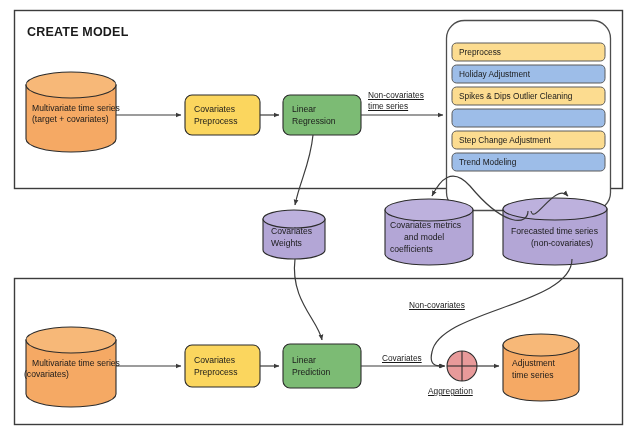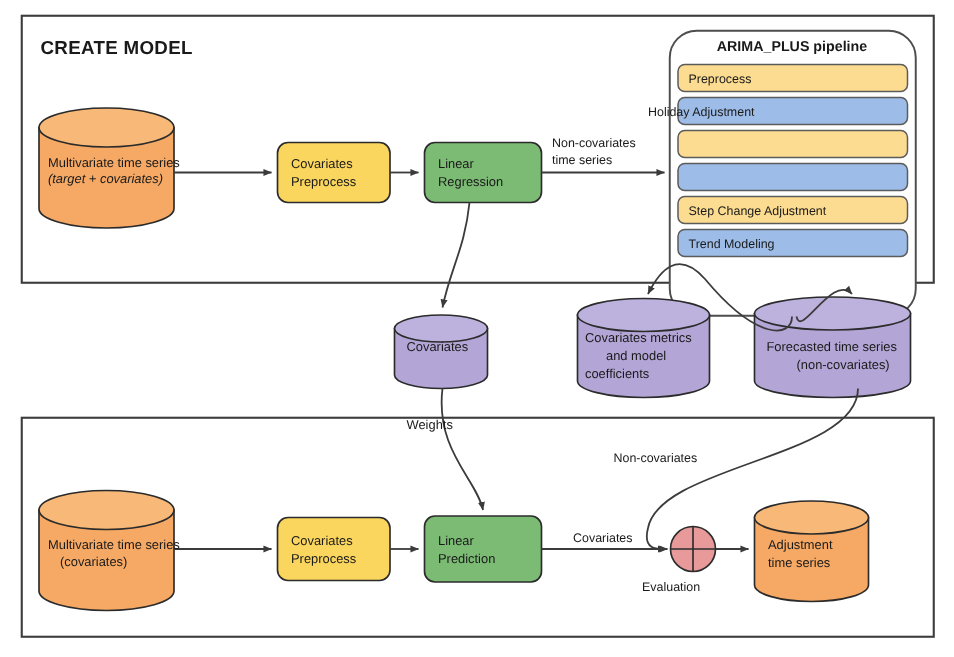--- a/index.html
+++ b/index.html
@@ -60,21 +60,21 @@
     font-weight: bold;
     letter-spacing: 0.2px;
   }
   .pipeline-title {
     font-size: 9.5px;
     font-weight: bold;
     text-align: center;
   }
   .node-text { font-size: 8.6px; }
   .step-text { font-size: 8.3px; }
-  .edge-text { font-size: 8.3px; }
+  .edge-text { font-size: 8.3px; text-decoration: underline; }
   .center { text-align: center; }
 </style>
 </head>
 <body>
 
 <div id="canvas">
 
   <svg class="layer" viewBox="0 0 636 438">
     <defs>
       <marker id="arrow" viewBox="0 0 10 10" refX="8.6" refY="5" markerWidth="5.2" markerHeight="5.2" orient="auto-start-reverse">
@@ -154,60 +154,60 @@
 
     <line class="edge" x1="116" y1="366" x2="181" y2="366" marker-end="url(#arrow)"></line>
     <line class="edge" x1="260" y1="366" x2="279" y2="366" marker-end="url(#arrow)"></line>
     <line class="edge" x1="361" y1="366" x2="444" y2="366" marker-end="url(#arrow)"></line>
     <line class="edge" x1="477" y1="366" x2="499" y2="366" marker-end="url(#arrow)"></line>
   </svg>
 
   <div class="lbl section-title" style="left:27px; top:25px;">CREATE MODEL</div>
 
   <div class="lbl node-text" style="left:32px; top:103px;">Multivariate time series</div>
-  <div class="lbl node-text" style="left:32px; top:114px;font-style:italic;">(target + covariates)</div>
+  <div class="lbl node-text" style="left:32px; top:114px;">(target + covariates)</div>
 
   <div class="lbl node-text" style="left:194px; top:104px;">Covariates</div>
   <div class="lbl node-text" style="left:194px; top:116px;">Preprocess</div>
 
   <div class="lbl node-text" style="left:292px; top:104px;">Linear</div>
   <div class="lbl node-text" style="left:292px; top:116px;">Regression</div>
 
   <div class="lbl edge-text" style="left:368px; top:90px;">Non-covariates</div>
   <div class="lbl edge-text" style="left:368px; top:101px;">time series</div>
 
-  <div class="lbl pipeline-title center" style="left:446px; top:26px; width:164px;">ARIMA_PLUS pipeline</div>
 
   <div class="lbl step-text" style="left:459px; top:47px;">Preprocess</div>
-  <div class="lbl step-text" style="left:432px; top:69px;">Holiday Adjustment</div>
+  <div class="lbl step-text" style="left:459px; top:69px;">Holiday Adjustment</div>
+  <div class="lbl step-text" style="left:459px; top:91px;">Spikes &amp; Dips Outlier Cleaning</div>
   <div class="lbl step-text" style="left:459px; top:135px;">Step Change Adjustment</div>
   <div class="lbl step-text" style="left:459px; top:157px;">Trend Modeling</div>
 
   <div class="lbl node-text" style="left:271px; top:226px;">Covariates</div>
-  <div class="lbl node-text" style="left:271px; top:238px;margin-top:40px;">Weights</div>
+  <div class="lbl node-text" style="left:271px; top:238px;">Weights</div>
 
   <div class="lbl node-text" style="left:390px; top:220px;">Covariates metrics</div>
   <div class="lbl node-text" style="left:404px; top:232px;">and model</div>
   <div class="lbl node-text" style="left:390px; top:244px;">coefficients</div>
 
   <div class="lbl node-text" style="left:511px; top:226px;">Forecasted time series</div>
   <div class="lbl node-text" style="left:511px; top:238px;margin-left:20px;">(non-covariates)</div>
 
 
   <div class="lbl node-text" style="left:32px; top:358px;">Multivariate time series</div>
-  <div class="lbl node-text" style="left:40px; top:369px;">(covariates)</div>
+  <div class="lbl node-text" style="left:24px; top:369px;">(covariates)</div>
 
   <div class="lbl node-text" style="left:194px; top:355px;">Covariates</div>
   <div class="lbl node-text" style="left:194px; top:367px;">Preprocess</div>
 
   <div class="lbl node-text" style="left:292px; top:355px;">Linear</div>
   <div class="lbl node-text" style="left:292px; top:367px;">Prediction</div>
 
   <div class="lbl edge-text" style="left:382px; top:353px;">Covariates</div>
 
   <div class="lbl edge-text" style="left:409px; top:300px;">Non-covariates</div>
 
-  <div class="lbl edge-text" style="left:428px; top:386px;">Evaluation</div>
+  <div class="lbl edge-text" style="left:428px; top:386px;">Aggregation</div>
 
   <div class="lbl node-text" style="left:512px; top:358px;">Adjustment</div>
   <div class="lbl node-text" style="left:512px; top:370px;">time series</div>
 
 </div>
 
 </body></html>

